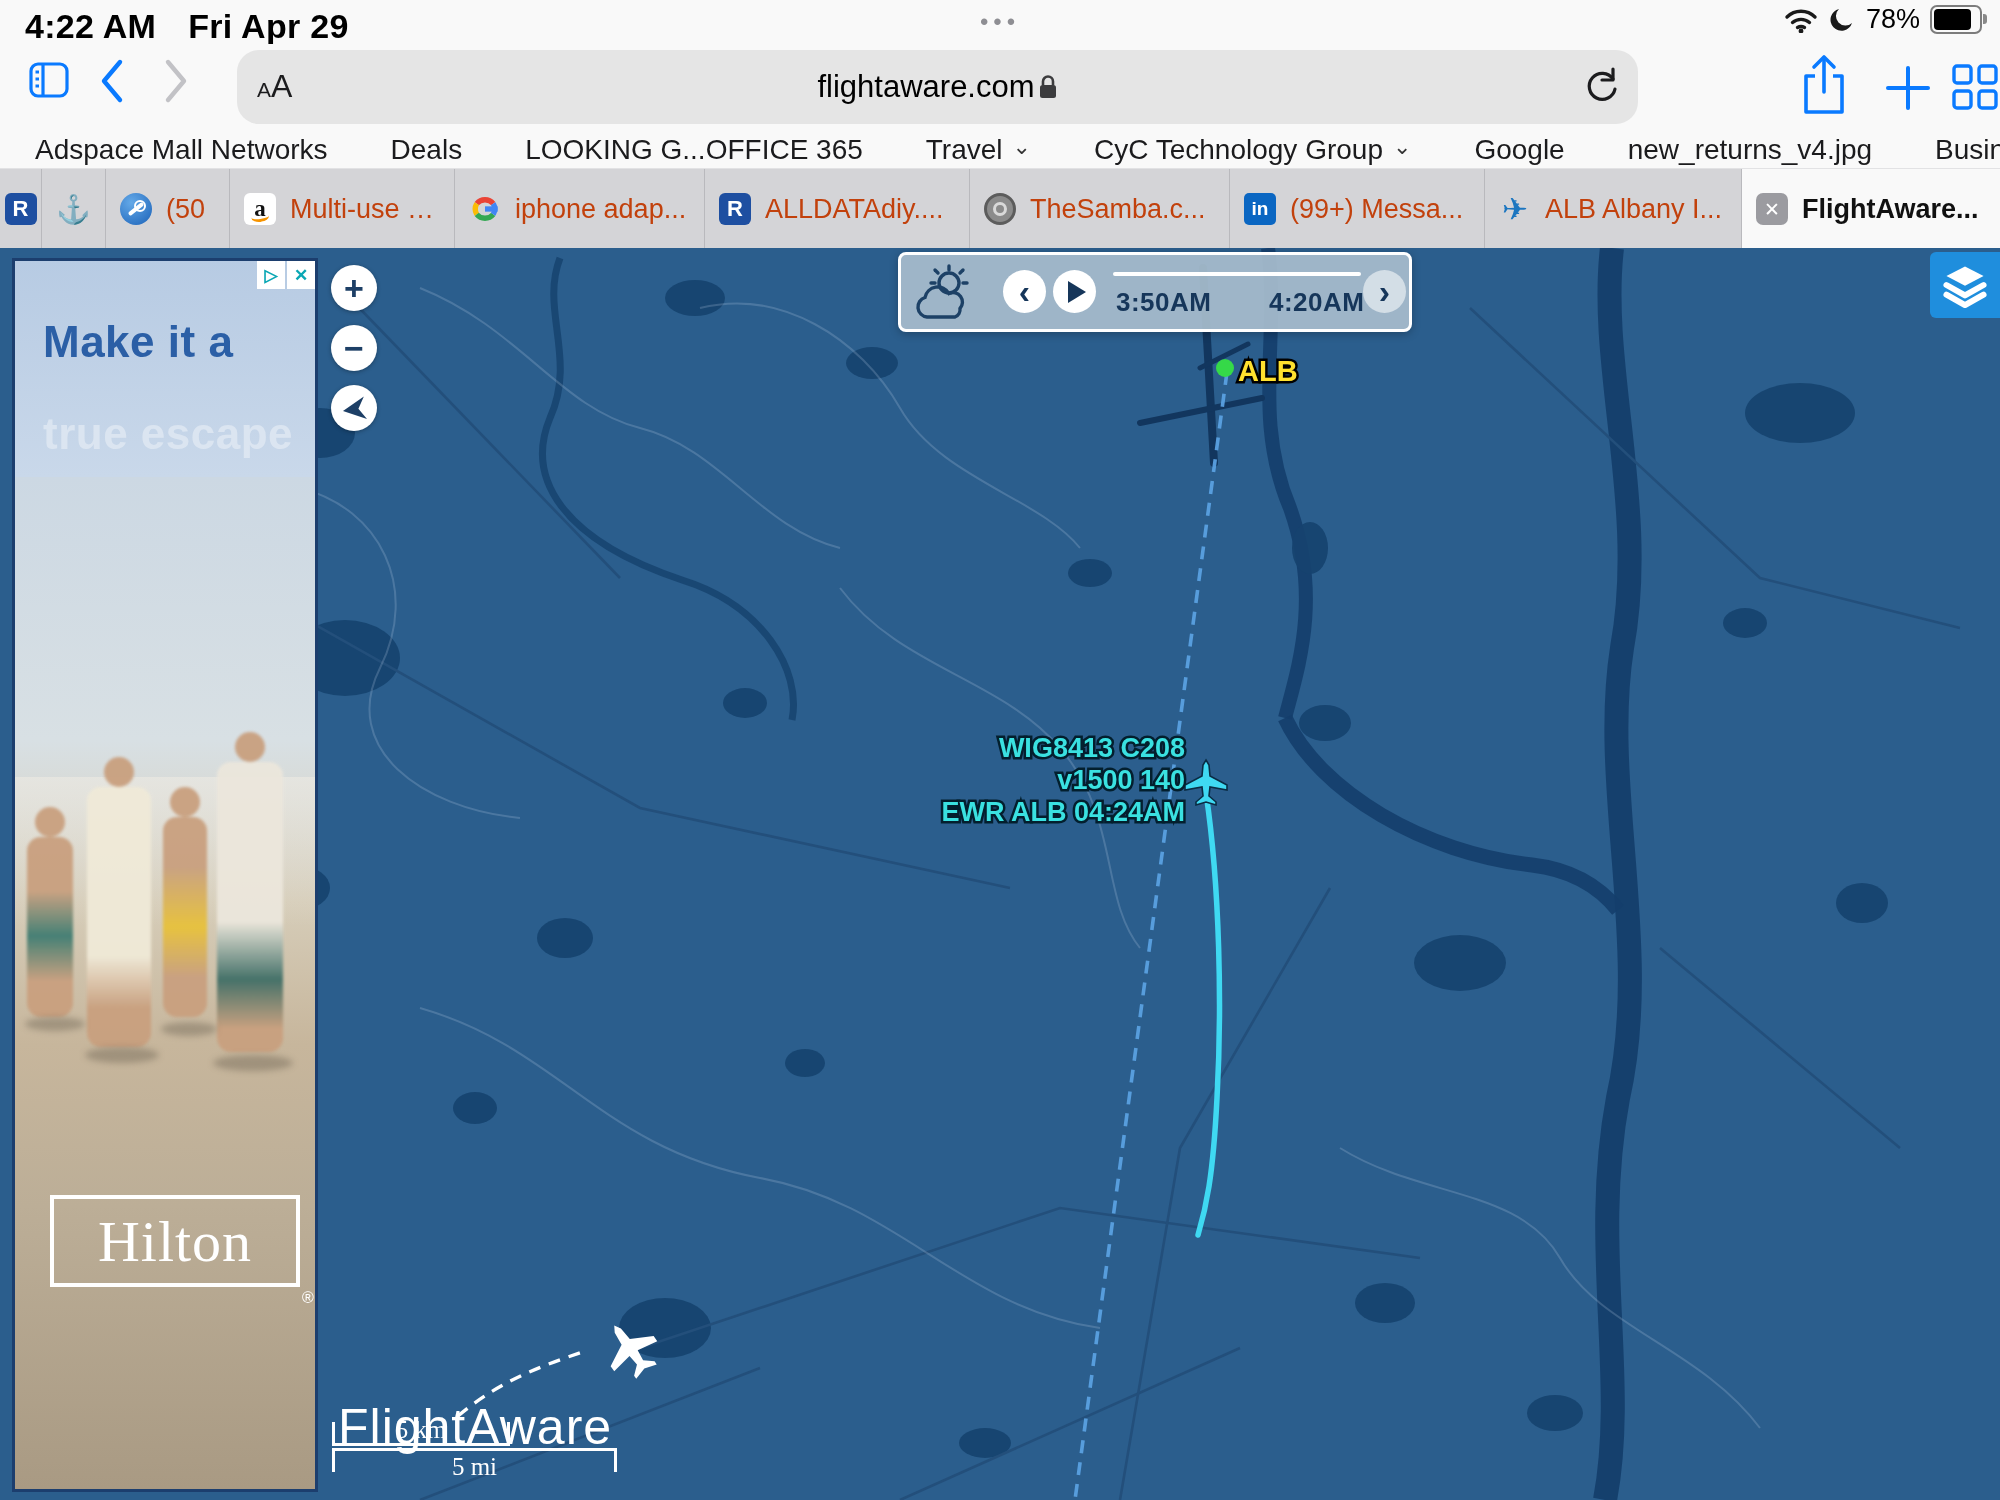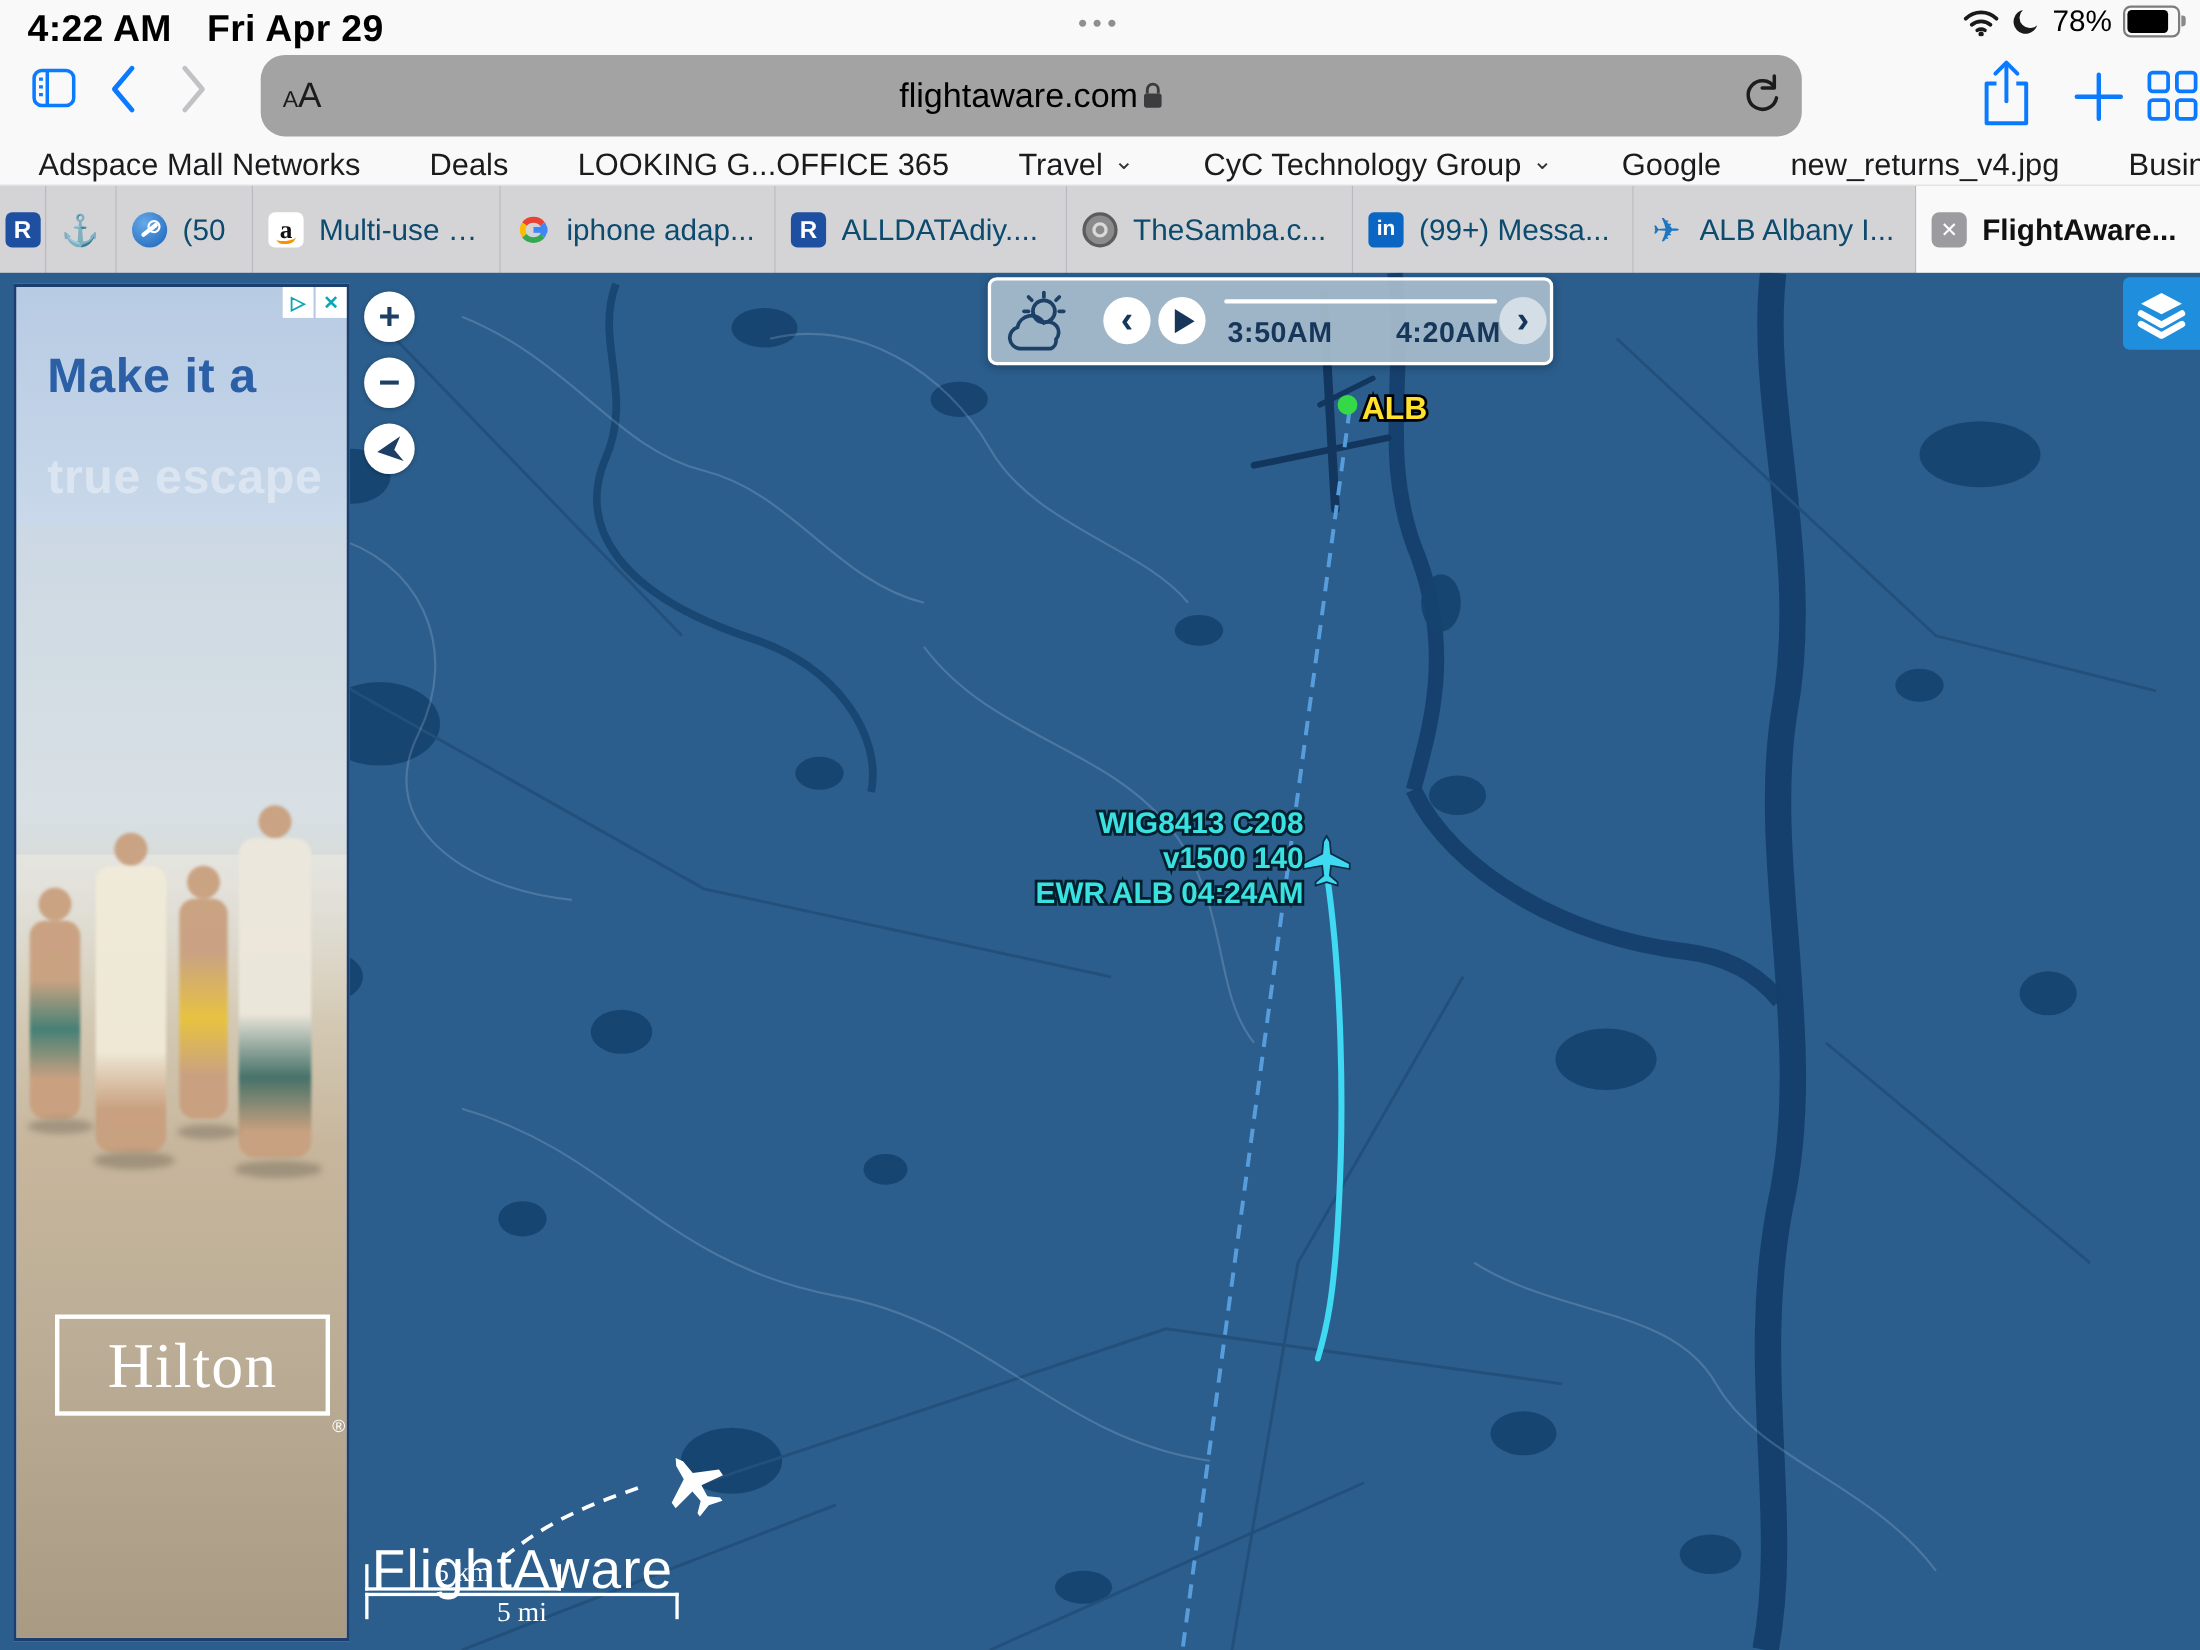--- a/index.html
+++ b/index.html
@@ -13,38 +13,38 @@
   .sb-dots{position:absolute;left:50%;top:8px;transform:translateX(-50%);color:#8e8e93;font-size:24px;letter-spacing:5px;}
   .sb-right{position:absolute;right:18px;top:4px;display:flex;align-items:center;gap:10px;}
   .sb-batt-text{font-size:27px;color:#000;}
   .batt{position:relative;width:48px;height:25px;border:2px solid rgba(0,0,0,.5);border-radius:7px;}
   .batt-fill{position:absolute;left:2px;top:2px;bottom:2px;width:78%;background:#000;border-radius:4px;}
   .batt-nub{position:absolute;right:-7px;top:7px;width:4px;height:10px;background:rgba(0,0,0,.45);border-radius:0 3px 3px 0;}
 
   
   .toolbar{position:absolute;left:0;top:44px;width:2000px;height:88px;background:#f9f9f9;}
   .tb-icon{position:absolute;cursor:default;}
-  .url-pill{position:absolute;left:237px;top:6px;width:1401px;height:74px;background:#a3a3a3;border-radius:22px;}
+  .url-pill{position:absolute;left:237px;top:6px;width:1401px;height:74px;background:#e5e5e5;border-radius:22px;}
   .reader-btn{position:absolute;left:20px;top:18px;font-size:21px;color:#1c1c1e;}
   .reader-btn b{font-size:32px;font-weight:400;}
   .url-center{position:absolute;left:0;right:0;top:0;bottom:0;display:flex;align-items:center;justify-content:center;gap:3px;}
   .url-text{font-size:31px;color:#000;}
   .reload{position:absolute;right:16px;top:15px;}
 
   
   .bookmarks{position:absolute;left:0;top:132px;width:2000px;height:36px;background:#f9f9f9;
     display:flex;align-items:center;padding:0 35px;box-sizing:border-box;gap:63px;font-size:28px;color:#1b1b1d;}
   .bm-item{display:flex;align-items:center;gap:10px;white-space:nowrap;}
   .bm-chev{font-size:22px;color:#333;position:relative;top:-3px;}
 
   
   .tab-bar{position:absolute;left:0;top:168px;width:2000px;height:80px;background:#d4d4d7;display:flex;border-top:1px solid #e2e2e4;}
   .tab{display:flex;align-items:center;gap:14px;padding:0 14px;box-sizing:border-box;
     border-right:1px solid #babanúmbe;border-right:1px solid #b9b9bd;overflow:hidden;white-space:nowrap;}
-  .tab-label{font-size:27px;color:#0c4a6e;overflow:hidden;text-overflow:ellipsis;}
+  .tab-label{font-size:27px;color:#c2410c;overflow:hidden;text-overflow:ellipsis;}
   .tab.active{background:#f9f9f9;}
   .tab.active .tab-label{color:#111;font-weight:700;}
   .fav{width:32px;height:32px;flex-shrink:0;display:flex;align-items:center;justify-content:center;border-radius:6px;}
   .fav-rbadge{background:#1e4fa1;color:#fff;font-weight:700;font-size:22px;}
   .fav-anchor{font-size:28px;color:#1a1a1a;}
   .fav-amazon{background:#fff;color:#111;font-weight:700;font-size:23px;position:relative;font-family:"Liberation Serif",serif;}
   .fav-amazon i{position:absolute;left:7px;bottom:3px;width:18px;height:8px;border:0;border-bottom:3px solid #f79400;border-radius:50%;transform:rotate(-6deg);}
   .fav-samba{background:#8b8b8b;border-radius:50%;border:3px solid #5c5c5c;box-sizing:border-box;}
   .fav-samba i{display:block;width:14px;height:14px;border:3px solid #d9d9d9;border-radius:50%;box-sizing:border-box;}
   .fav-linkedin{background:#0a66c2;color:#fff;font-weight:700;font-size:19px;border-radius:5px;}

